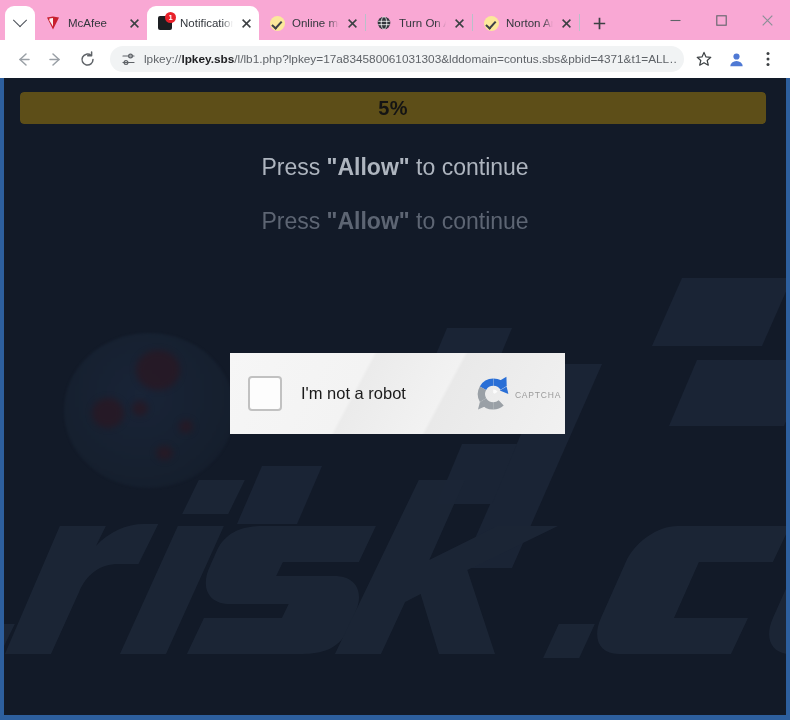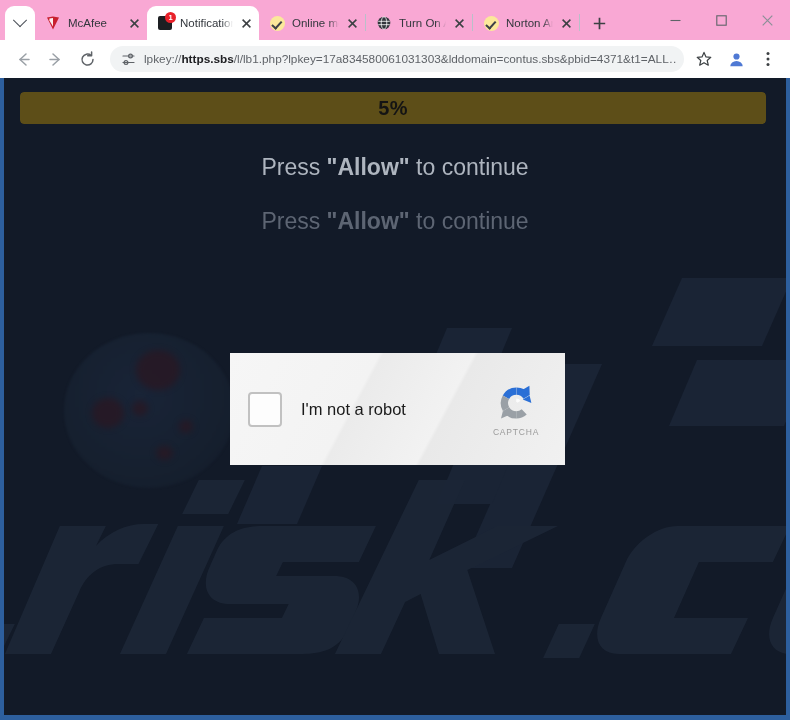--- a/index.html
+++ b/index.html
@@ -332,21 +332,21 @@
   #press-line-1 { top: 75px; color: #aeb5bf; }
   #press-line-2 { top: 129px; color: #5d6573; }
   .press-line b { font-weight: bold; }
 
   
   #captcha {
     position: absolute;
     left: 226px;
     top: 275px;
     width: 335px;
-    height: 112px;
+    height: 81px;
     background: linear-gradient(118deg, #f6f6f6 0%, #f3f3f3 38%, #ebebeb 39%, #f2f2f2 62%, #e9e9e9 63%, #f1f1f1 100%);
     display: flex;
     align-items: center;
     box-sizing: border-box;
     padding: 0 14px 0 18px;
     cursor: pointer;
   }
   #captcha-checkbox {
     width: 30px;
     height: 31px;
@@ -360,21 +360,21 @@
     margin-left: 19px;
     font-size: 16.5px;
     color: #1b1b1b;
     flex: 1;
     white-space: nowrap;
   }
   #captcha-brand {
     width: 70px;
     flex-shrink: 0;
     display: flex;
-    flex-direction: column;
+    flex-direction: row;
     align-items: center;
     justify-content: center;
   }
   #captcha-brand svg { display: block; }
   #captcha-brand-text {
     font-size: 8.5px;
     color: #9a9a9a;
     letter-spacing: .8px;
     margin-top: 2px;
   }
@@ -513,21 +513,21 @@
       </div>
 
       <div id="omnibox">
         <span id="site-settings-icon">
           <svg width="15" height="15" viewBox="0 0 15 15">
             <path d="M2 4 H13 M2 10.5 H13" stroke="#5f6368" stroke-width="1.2" stroke-linecap="round"></path>
             <circle cx="9.5" cy="4" r="1.9" fill="none" stroke="#5f6368" stroke-width="1.2"></circle>
             <circle cx="5" cy="10.5" r="1.9" fill="none" stroke="#5f6368" stroke-width="1.2"></circle>
           </svg>
         </span>
-        <span id="url-text" title="https://contus.sbs/l/lb1.php?lpkey=17a834580061031303&amp;lddomain=contus.sbs&amp;pbid=4371&amp;t1=ALL…"><span class="scheme">lpkey://</span><span class="host">https.sbs</span><span class="path">/l/lb1.php?lpkey=17a834580061031303&amp;lddomain=contus.sbs&amp;pbid=4371&amp;t1=ALL…</span></span>
+        <span id="url-text" title="https://contus.sbs/l/lb1.php?lpkey=17a834580061031303&amp;lddomain=contus.sbs&amp;pbid=4371&amp;t1=ALL…"><span class="scheme">lpkey://</span><span class="host">lpkey.sbs</span><span class="path">/l/lb1.php?lpkey=17a834580061031303&amp;lddomain=contus.sbs&amp;pbid=4371&amp;t1=ALL…</span></span>
       </div>
 
       <div id="bookmark-btn">
         <svg width="16" height="16" viewBox="0 0 16 16">
           <path d="M8 1.4 L10 5.9 L14.8 6.3 L11.2 9.5 L12.3 14.2 L8 11.7 L3.7 14.2 L4.8 9.5 L1.2 6.3 L6 5.9 Z" fill="none" stroke="#3c4043" stroke-width="1.2" stroke-linejoin="round"></path>
         </svg>
       </div>
       <div id="profile-btn">
         <svg width="17" height="17" viewBox="0 0 17 17">
           <circle cx="8.5" cy="5.5" r="3.1" fill="#4f79d4"></circle>

